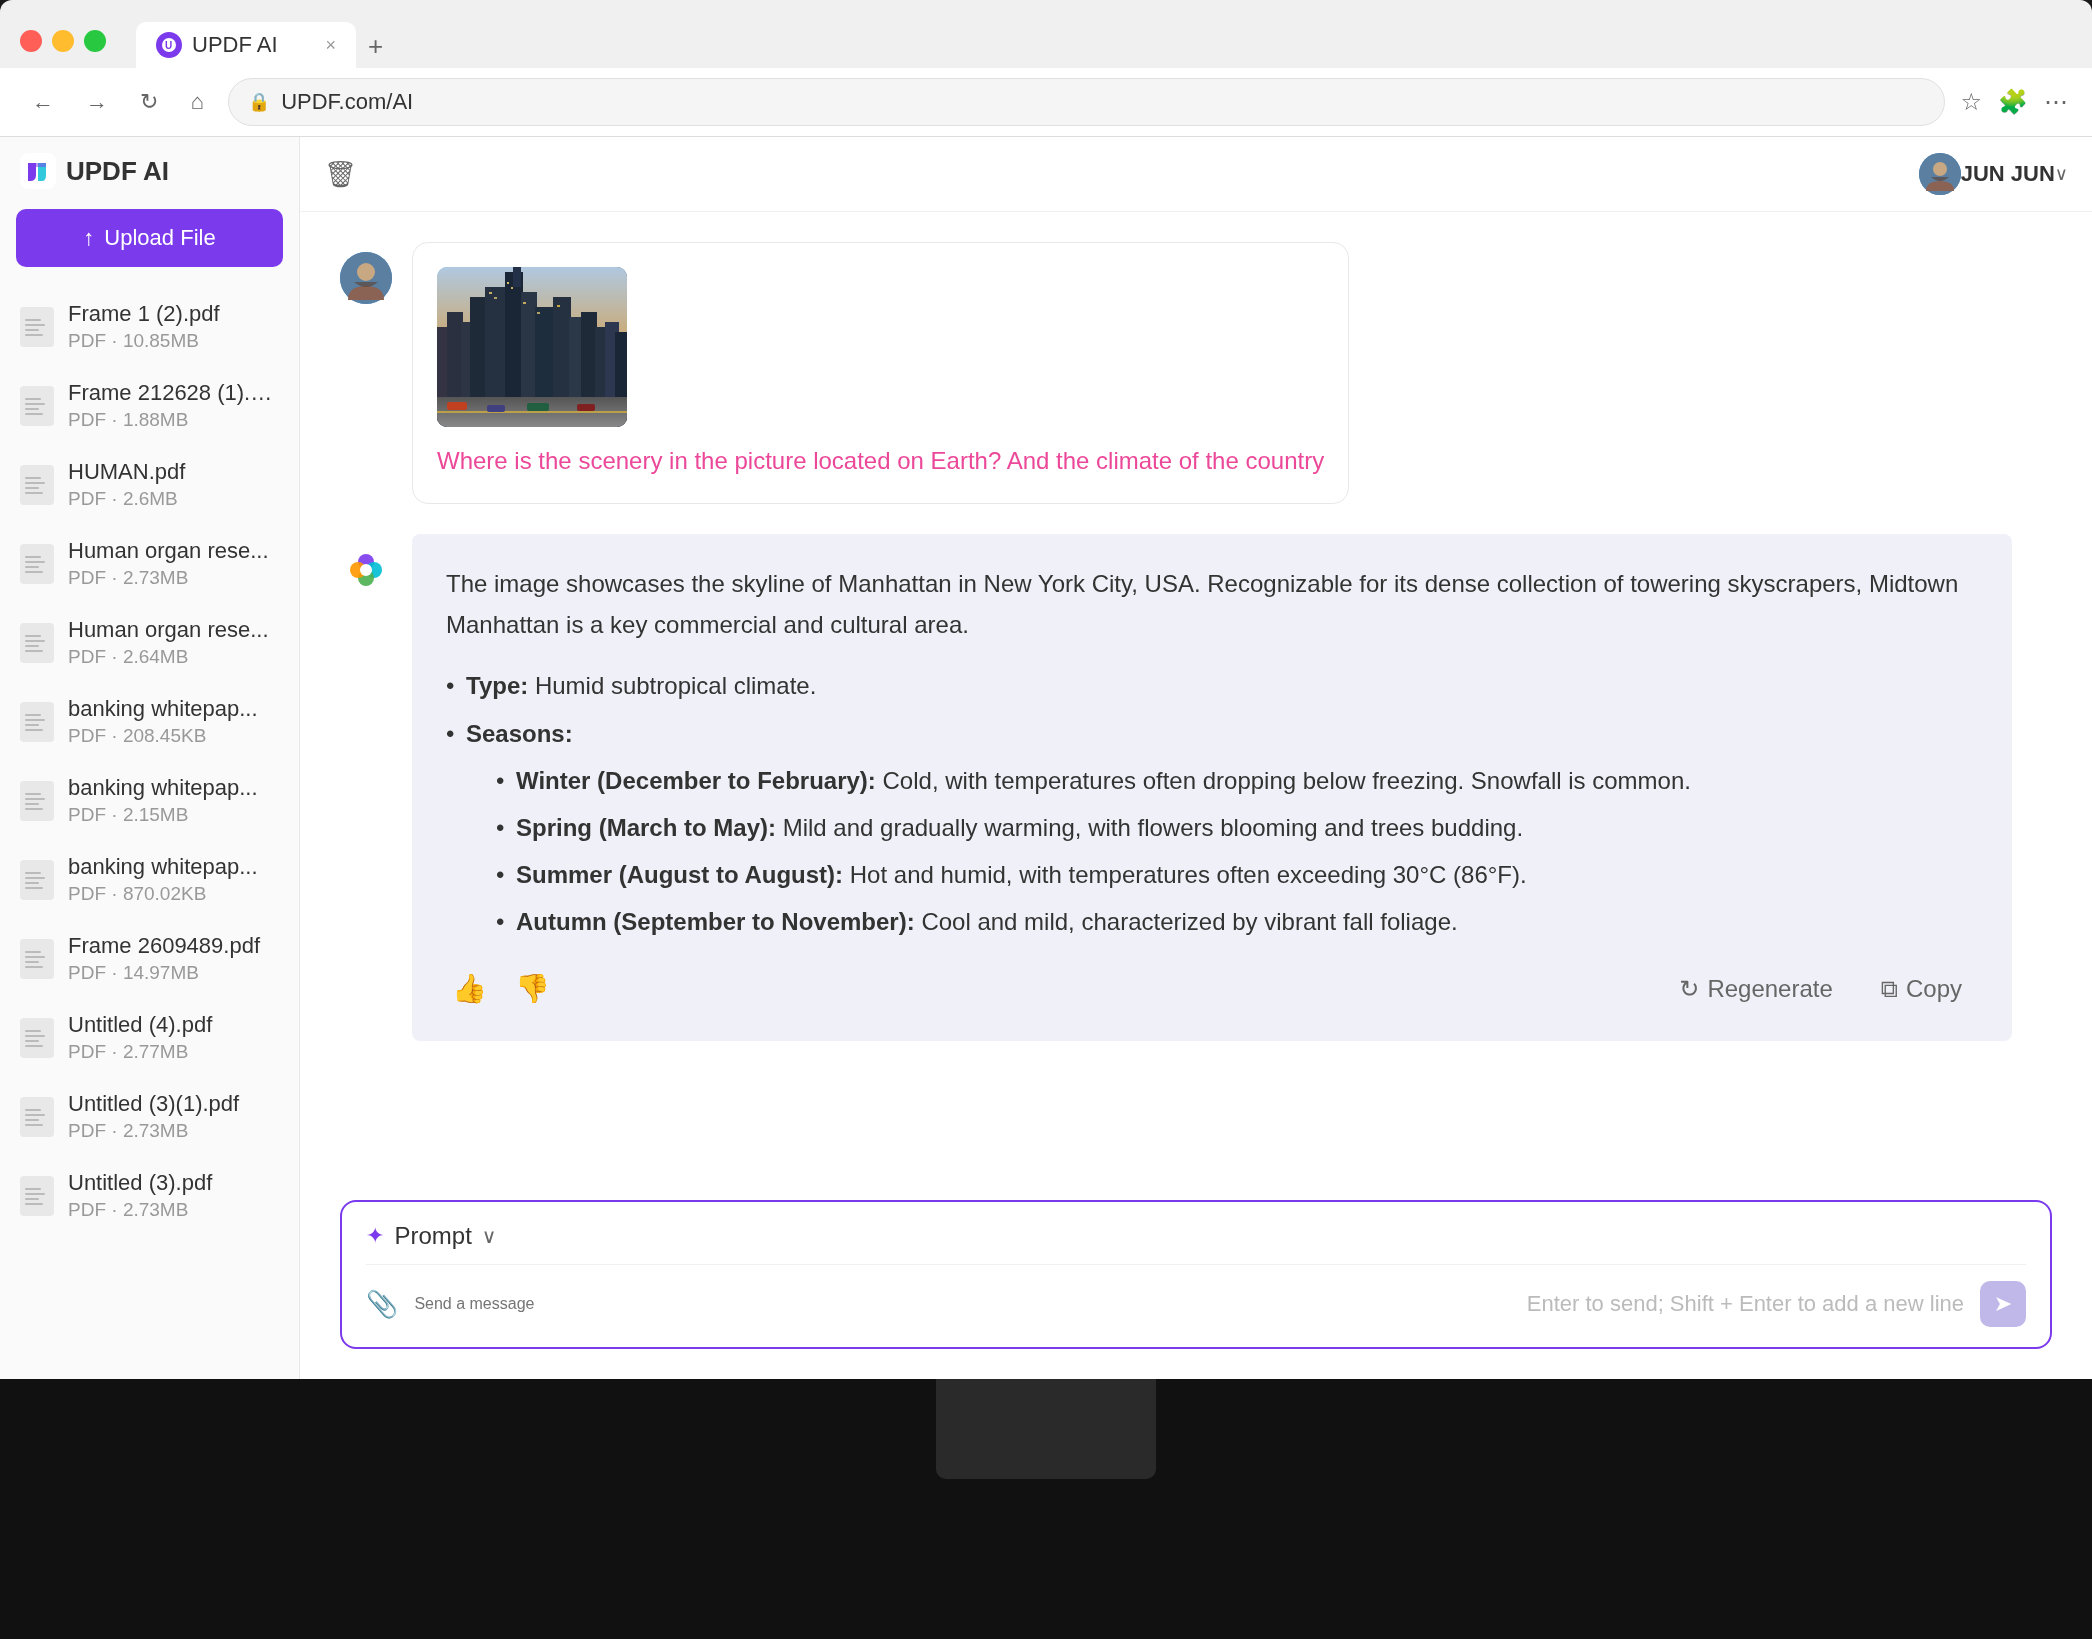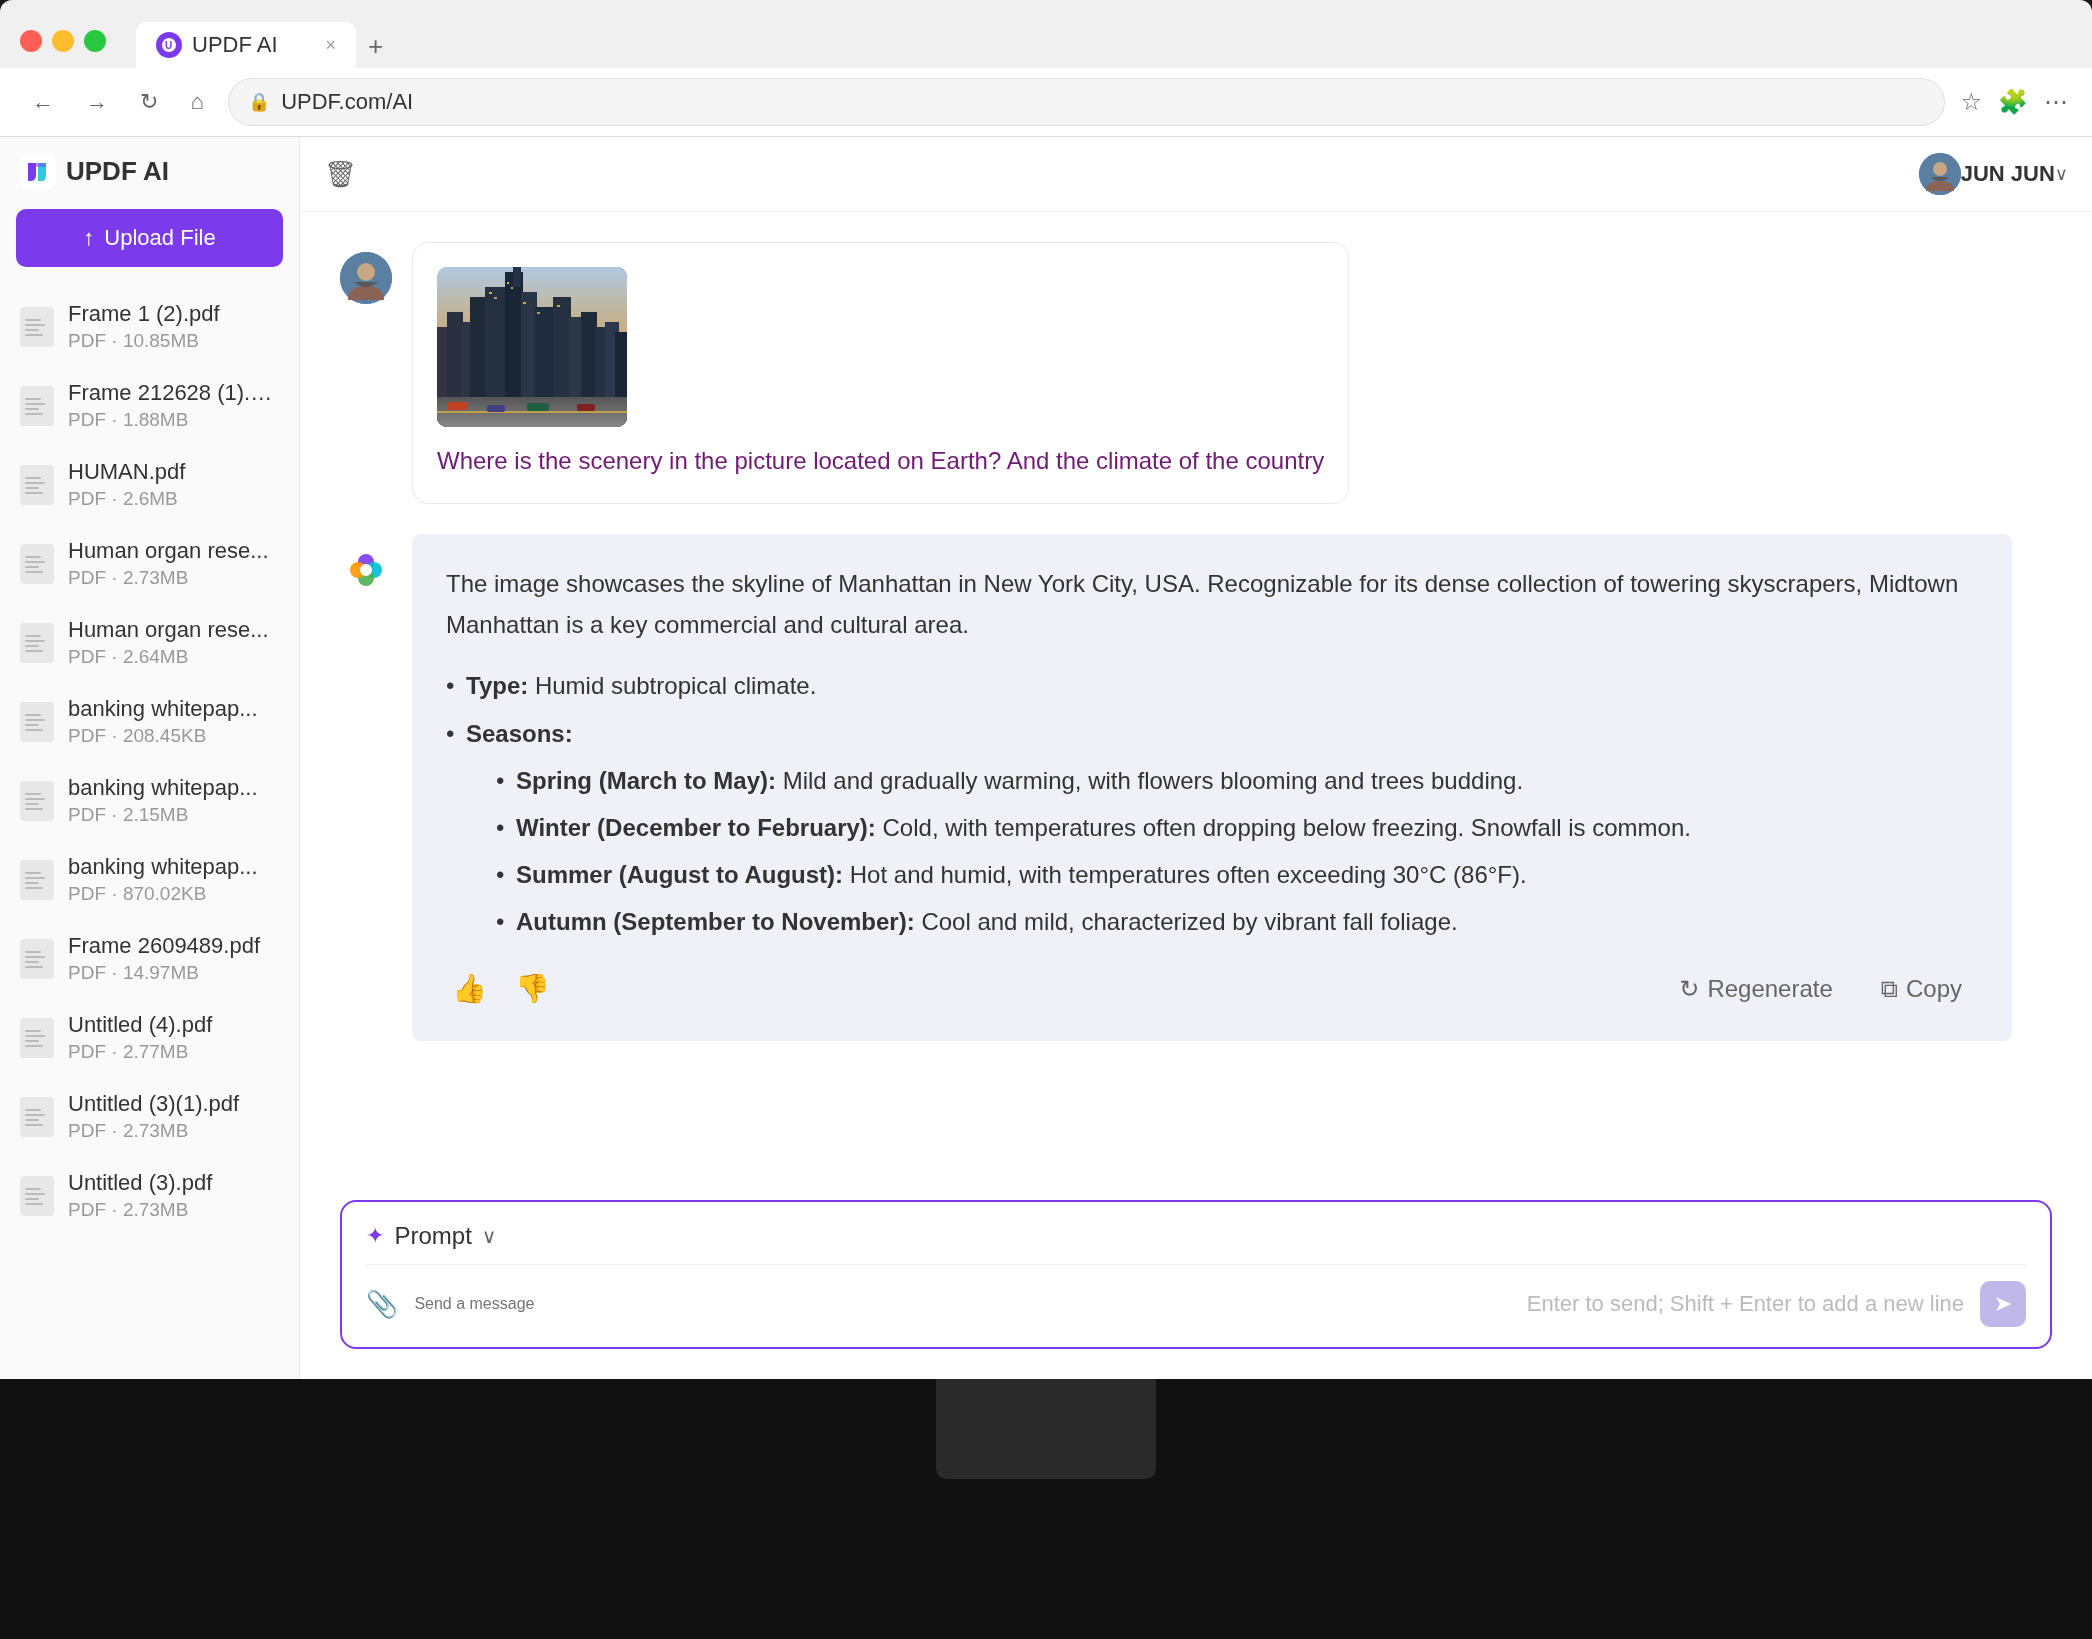--- a/index.html
+++ b/index.html
@@ -290,21 +290,21 @@
       margin-bottom: 16px;
       background: linear-gradient(135deg, #87CEEB 0%, #4682B4 30%, #2F4F6F 60%, #1a3a1a 80%, #888 100%);
       position: relative;
     }
     .city-skyline {
       width: 100%;
       height: 100%;
     }
     .user-msg-text {
       font-size: 24px;
-      color: #701a75;
+      color: #ec4899;
       line-height: 1.5;
     }
 
     
     .message-ai {
       display: flex;
       gap: 20px;
       align-items: flex-start;
     }
     .ai-avatar {
@@ -831,26 +831,26 @@
           <p class="ai-msg-text">The image showcases the skyline of Manhattan in New York City, USA. Recognizable for its dense collection of towering skyscrapers, Midtown Manhattan is a key commercial and cultural area.</p>
           <ul class="ai-list">
             <li>
               <span class="bold">Type:</span>
               <span>Humid subtropical climate.</span>
             </li>
             <li>
               <span class="bold">Seasons:</span>
               <ul class="ai-sublist">
                 <li>
+                  <span class="bold">Winter (December to February):</span>
+                  <span>Cold, with temperatures often dropping below freezing. Snowfall is common.</span>
+                </li>
+                <li>
                   <span class="bold">Spring (March to May):</span>
                   <span>Mild and gradually warming, with flowers blooming and trees budding.</span>
-                </li>
-                <li>
-                  <span class="bold">Winter (December to February):</span>
-                  <span>Cold, with temperatures often dropping below freezing. Snowfall is common.</span>
                 </li>
                 <li>
                   <span class="bold">Summer (August to August):</span>
                   <span>Hot and humid, with temperatures often exceeding 30°C (86°F).</span>
                 </li>
                 <li>
                   <span class="bold">Autumn (September to November):</span>
                   <span>Cool and mild, characterized by vibrant fall foliage.</span>
                 </li>
               </ul>

